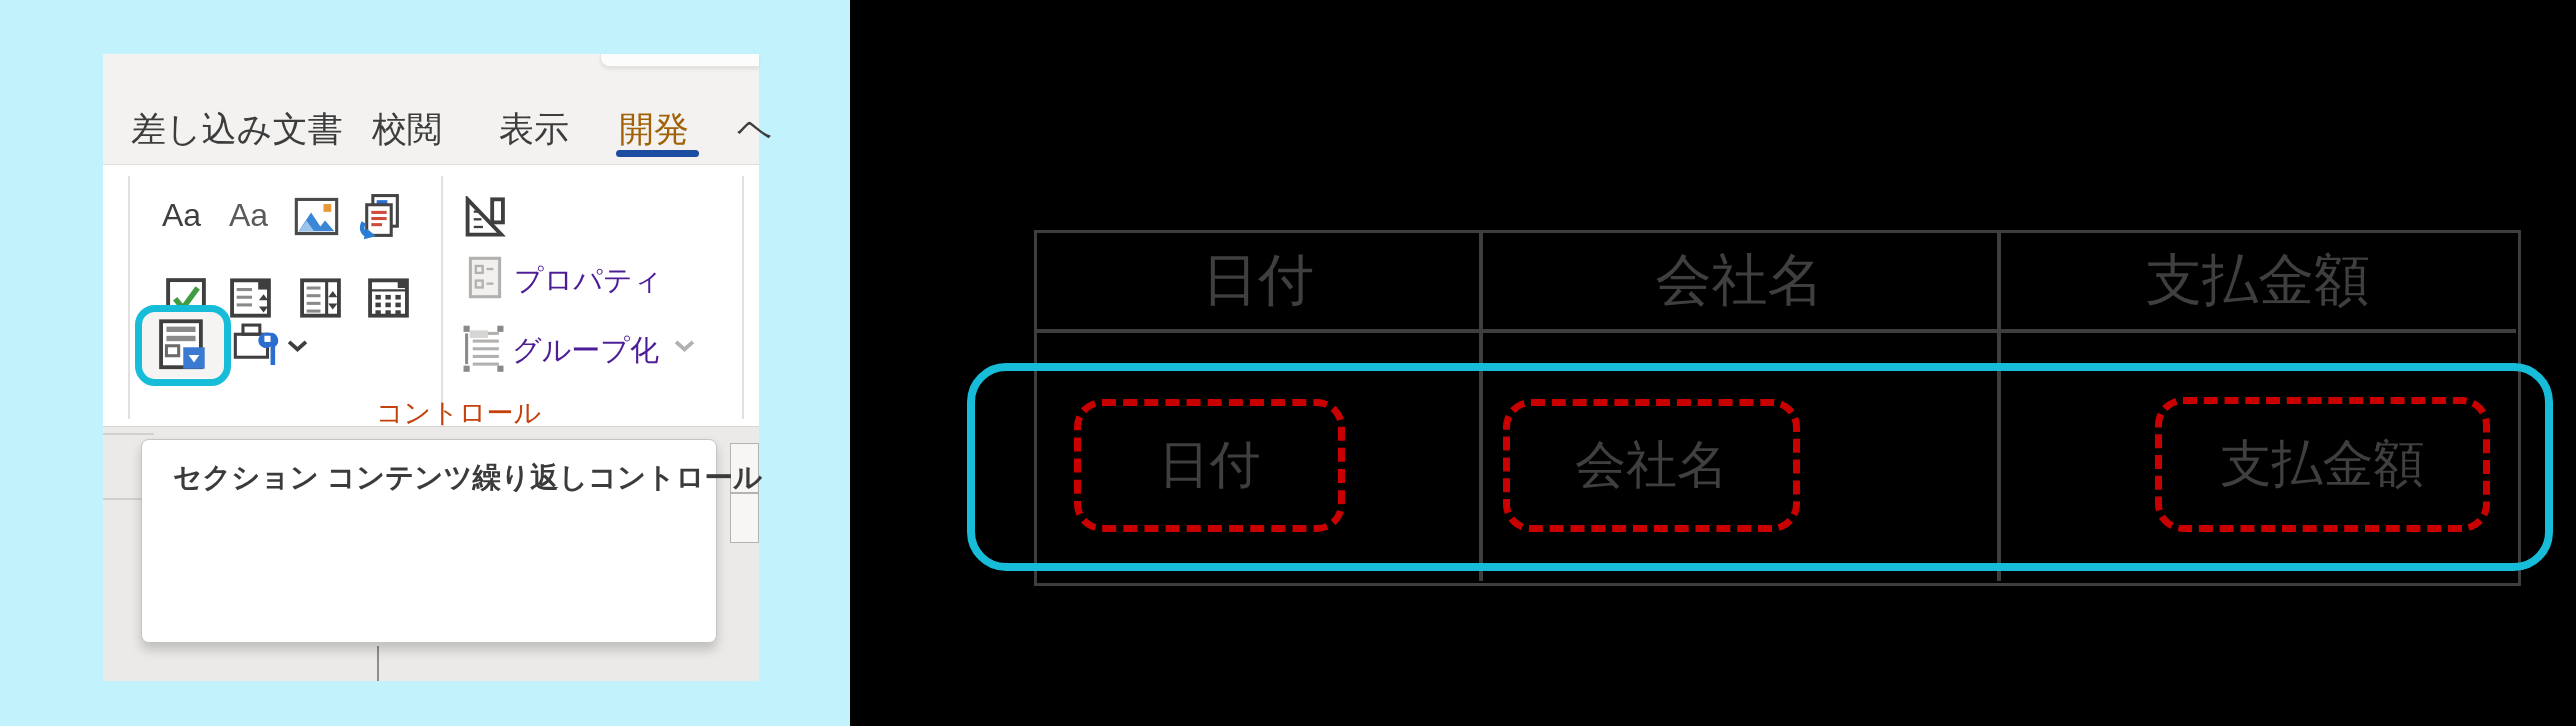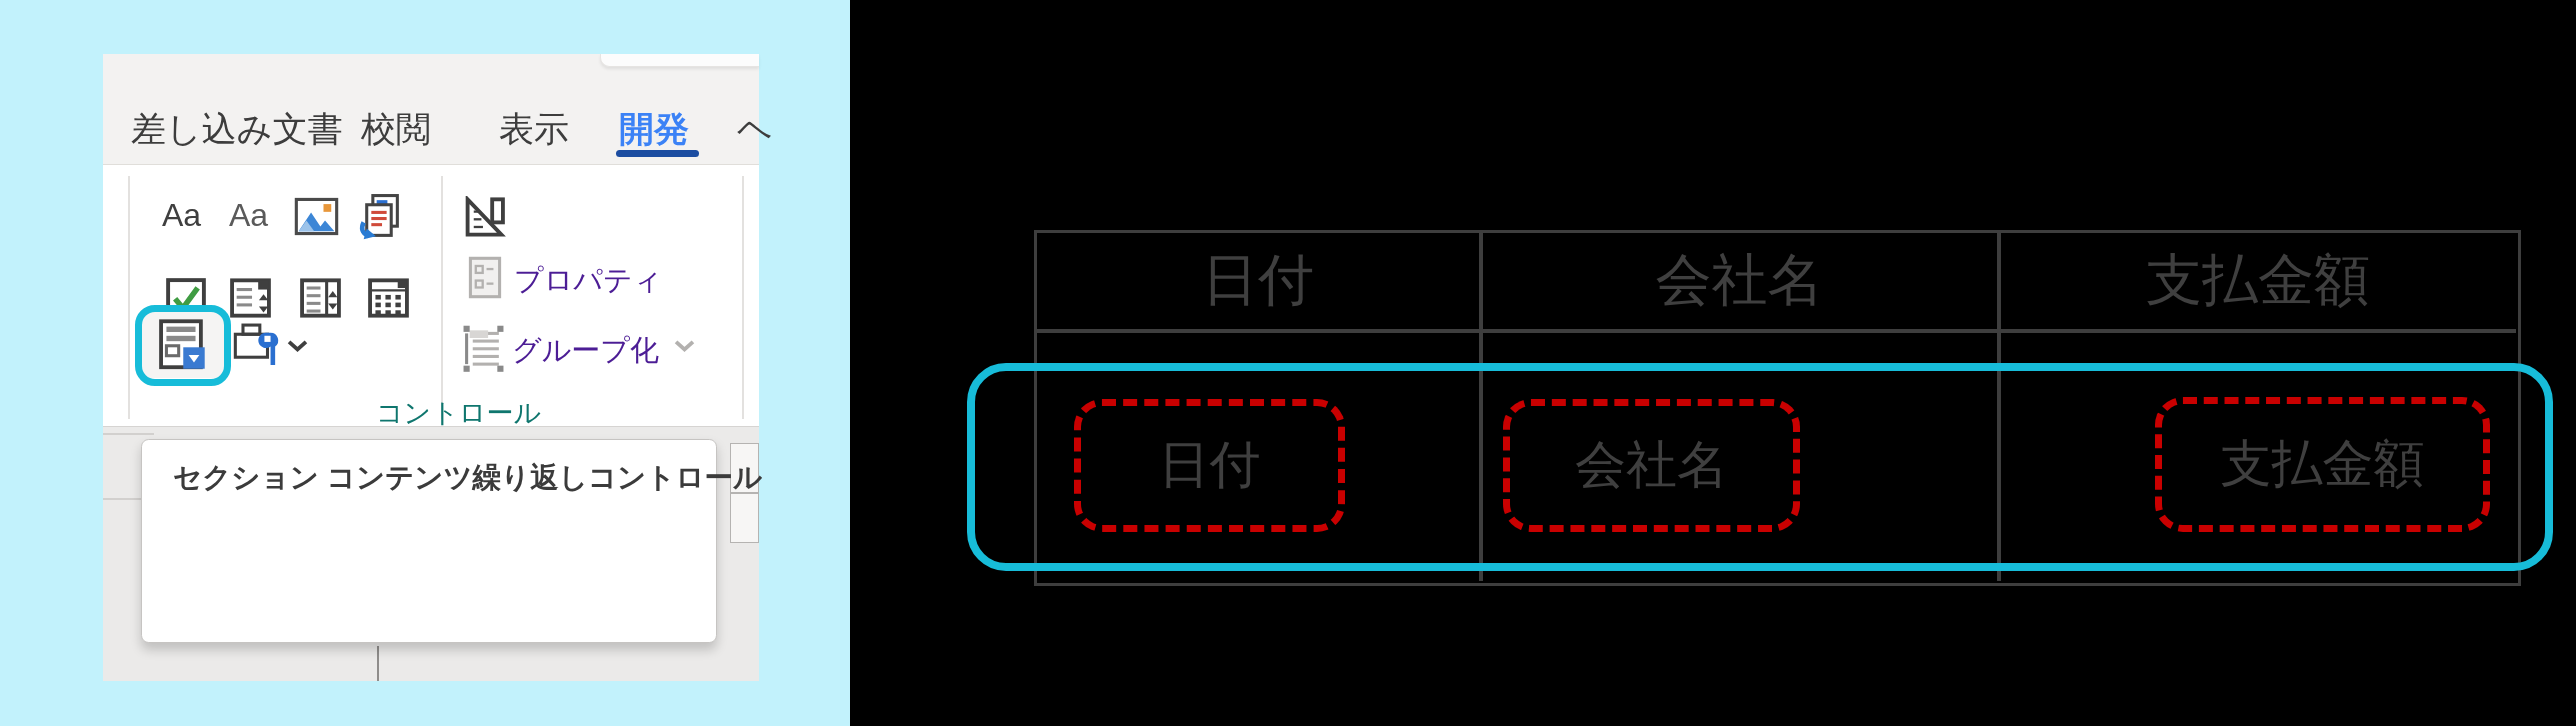--- a/index.html
+++ b/index.html
@@ -13,30 +13,30 @@
                  clip-path:polygon(0 0,100% 31%,0 100%);}
 
   
   .panel{left:103px;top:54px;width:656px;height:627px;background:#fff;}
 
   
   .tabstrip{left:0;top:0;width:656px;height:110px;background:#f3f2f1;border-bottom:1.5px solid #e0deda;}
   .pill{right:0;top:0;width:158px;height:11.6px;background:#fcfcfc;border-left:1.5px solid #e6e4e2;
         border-bottom:1.5px solid #e6e4e2;border-bottom-left-radius:9.2px;box-shadow:0 2.3px 3.1px rgba(0,0,0,.08);}
   .tab{top:57px;font-size:35px;color:#3d3d3d;white-space:nowrap;line-height:35px;}
-  .tab.sel{font-weight:bold;color:#3b82f6;}
+  .tab.sel{font-weight:normal;color:#a16207;}
   .underline{left:513px;top:96px;width:83px;height:7px;border-radius:3.9px;background:#1c4da1;}
 
   
   .vdiv{width:1.5px;top:122px;height:243px;background:#e3e1df;}
   .ribbon-bottom{left:0;top:372px;width:656px;height:1.5px;background:#d6d4d2;}
   .riblabel{font-size:29px;color:#3b3b3b;white-space:nowrap;}
   .riblabel.dis{color:#4c1d95;}
   .aa{font-size:32px;color:#3f3f3f;line-height:32px;}
-  .grouplabel{left:240px;top:341px;width:231px;text-align:center;font-size:27px;color:#0f766e;}
+  .grouplabel{left:240px;top:341px;width:231px;text-align:center;font-size:27px;color:#c2410c;}
   .chev{stroke:#3f3f3f;stroke-width:5;fill:none;}
   .chev.dis{stroke:#b3b1af;}
 
   
   .hl-ring{left:32px;top:251px;width:96px;height:81px;border:7px solid #17bcd9;border-radius:20px;
            background:transparent;box-sizing:border-box;}
   .hl-face{left:39px;top:257px;width:82px;height:67px;background:#f5f4f3;border-radius:9.2px;}
 
   
   .docarea{left:0;top:373px;width:656px;height:254px;background:#ebeae9;}
@@ -74,21 +74,21 @@
   <div class="abs cyan-bg"></div>
   <div class="abs callout-arrow"></div>
   <div class="abs" style="left:850px;top:0;width:1726px;height:726px;background:#000;"></div>
 
   <div class="abs panel">
 
     <div class="abs tabstrip"></div>
     <div class="abs pill"></div>
 
     <div class="abs tab" style="left:28px">差し込み文書</div>
-    <div class="abs tab" style="left:258px">校閲</div>
+    <div class="abs tab" style="left:269px">校閲</div>
     <div class="abs tab" style="left:396px">表示</div>
     <div class="abs tab sel" style="left:516px">開発</div>
     <div class="abs tab" style="left:634px">ヘ</div>
     <div class="abs underline"></div>
 
     <div class="abs vdiv" style="left:25.4px"></div>
     <div class="abs vdiv" style="left:338px"></div>
     <div class="abs vdiv" style="left:639px"></div>
 
     <div class="abs aa" style="left:59px;top:145px">Aa</div>

